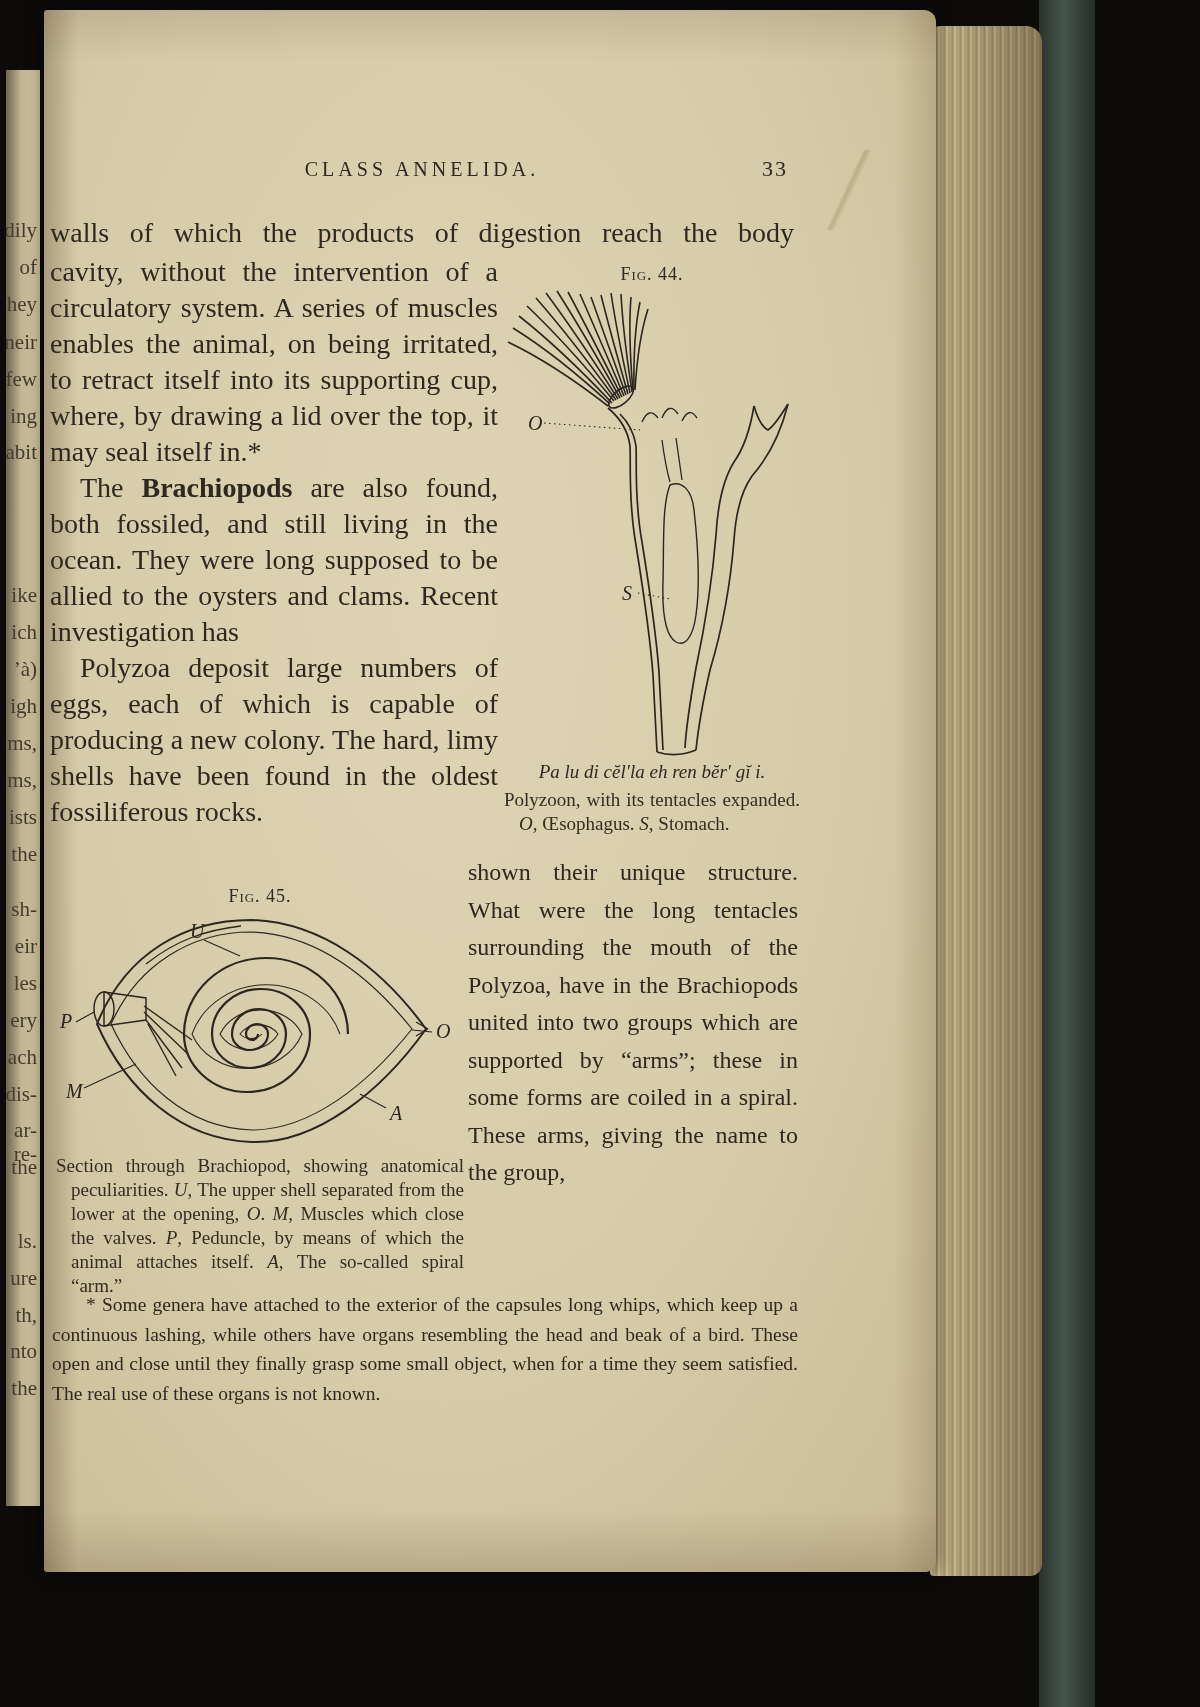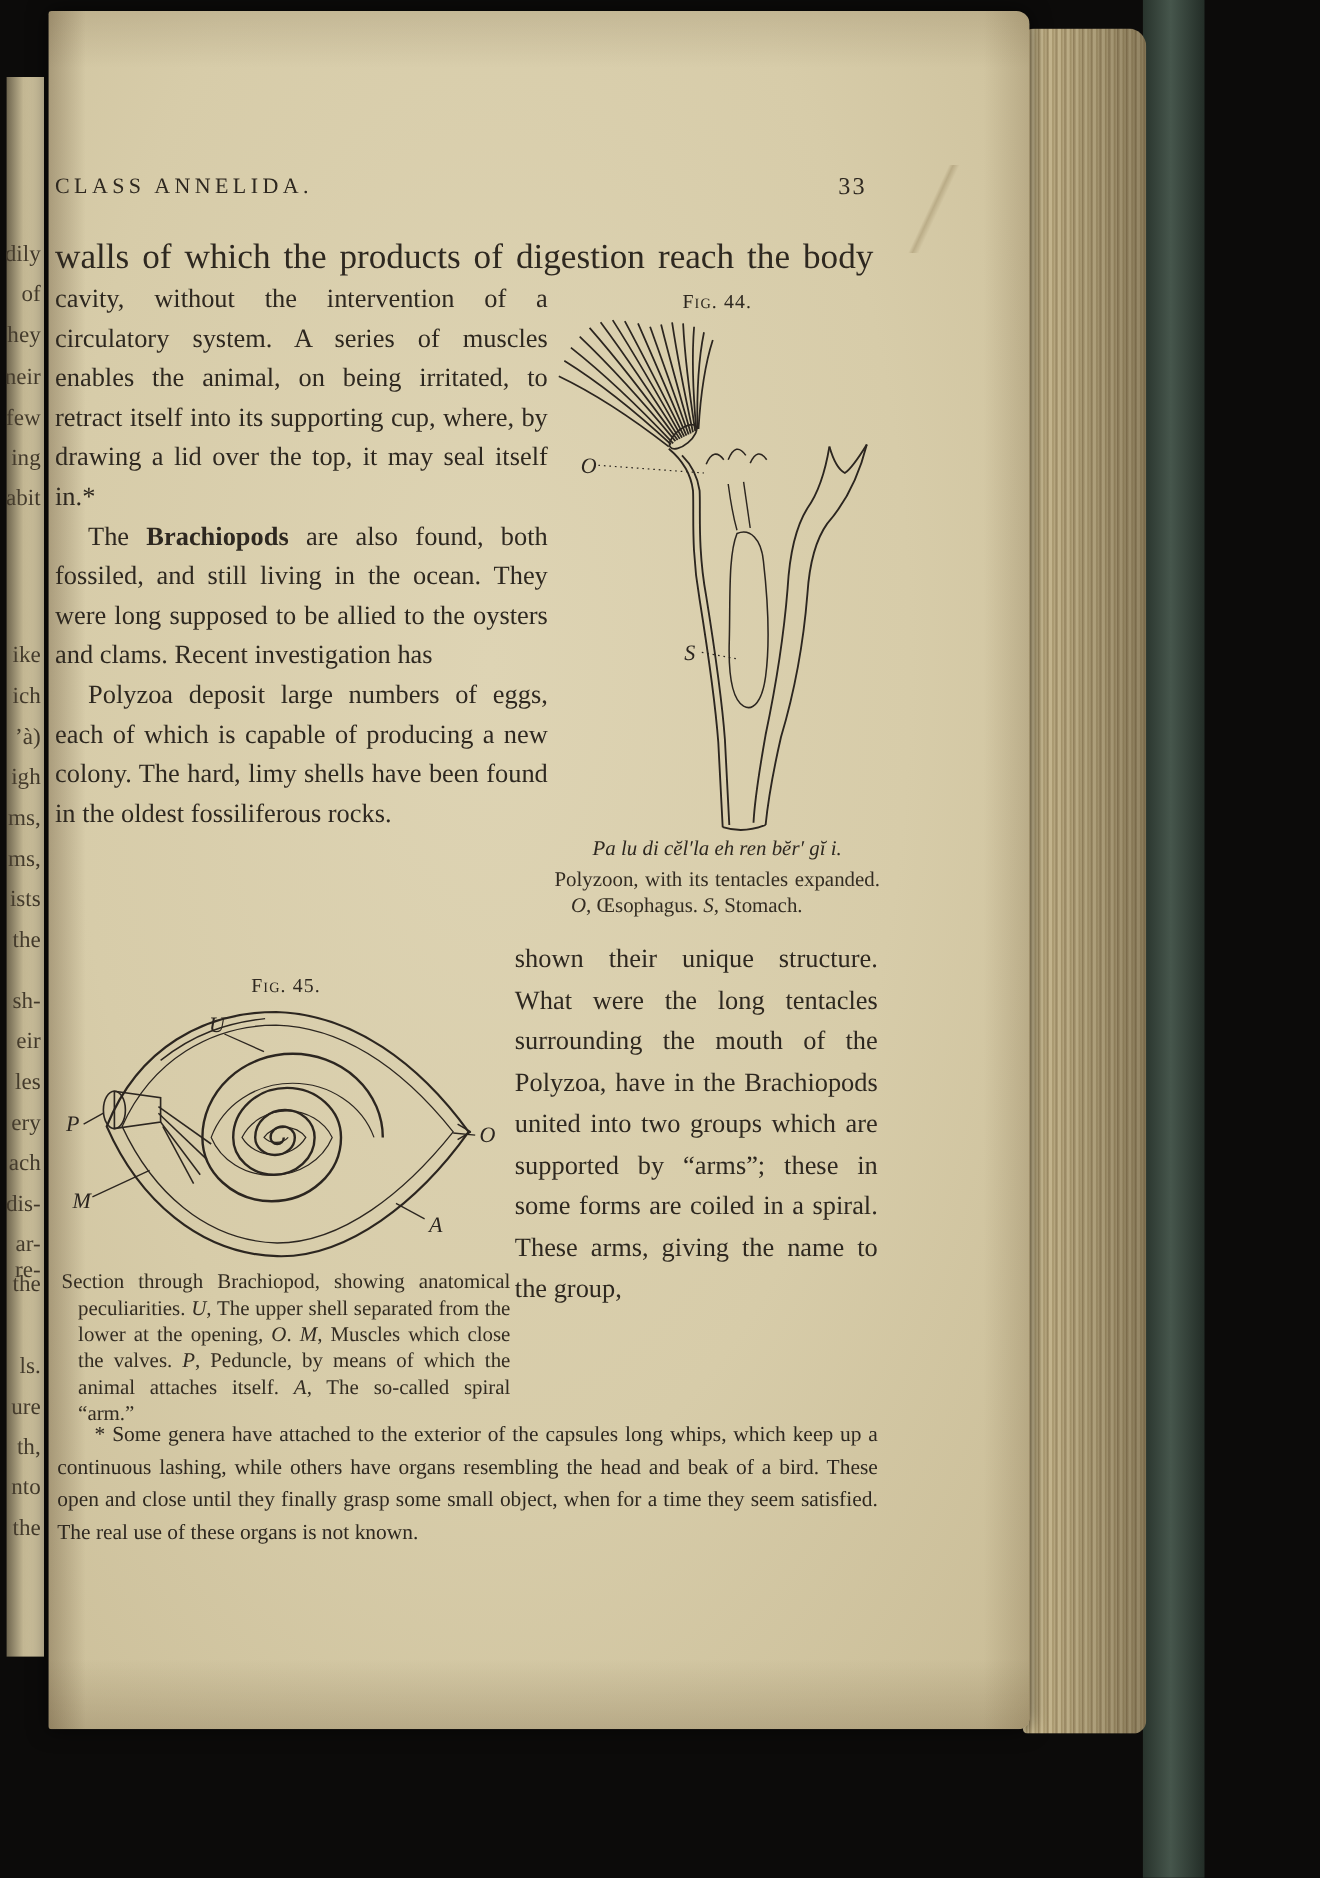--- a/index.html
+++ b/index.html
@@ -34,28 +34,28 @@
       linear-gradient(90deg,rgba(70,50,25,.30),rgba(0,0,0,0) 34px),
       linear-gradient(270deg,rgba(100,80,45,.22),rgba(0,0,0,0) 42px),
       linear-gradient(180deg,rgba(90,70,40,.16),rgba(0,0,0,0) 52px),
       linear-gradient(0deg,rgba(90,70,40,.22),rgba(0,0,0,0) 64px),
       radial-gradient(ellipse at 45% 38%,#ded4b4 0%,#d7cca9 55%,#c9bc96 100%);
     box-shadow:0 0 18px rgba(0,0,0,.6);}
   .crease{position:absolute;right:8px;top:140px;width:160px;height:80px;
     background:linear-gradient(115deg,transparent 48%,rgba(120,100,60,.28) 50%,transparent 53%);}
 
   .running-head{position:absolute;left:6px;top:148px;width:744px;height:30px;}
-  .head-title{display:block;font-size:20px;letter-spacing:4px;}
+  .head-title{display:block;text-align:center;font-size:20px;letter-spacing:4px;}
   .pagenum{position:absolute;right:6px;top:-2px;font-size:22px;letter-spacing:2px;}
 
   .intro{position:absolute;left:6px;top:205px;width:744px;margin:0;
-    font-size:32px;line-height:36px;text-align:justify;text-align-last:justify;}
+    font-size:28px;line-height:36px;text-align:justify;text-align-last:justify;}
 
   .left-col{position:absolute;left:6px;top:244px;width:448px;}
-  .left-col p{margin:0;font-size:24px;line-height:36px;text-align:justify;}
+  .left-col p{margin:0;font-size:28px;line-height:36px;text-align:justify;}
   .left-col p.indent{text-indent:30px;}
 
   figure{margin:0;padding:0;}
   .fig44{position:absolute;left:460px;top:254px;width:296px;}
   .fig45{position:absolute;left:12px;top:876px;width:408px;}
   .fig-label{text-align:center;font-size:18px;font-variant:small-caps;letter-spacing:1px;height:26px;}
   .caption{font-size:19px;line-height:24px;text-align:justify;color:#332c22;
     padding-left:15px;text-indent:-15px;margin-top:4px;}
   .pron{font-style:italic;text-align:center;font-size:19px;line-height:24px;margin-top:4px;}
   .cap-it{font-style:italic;}

